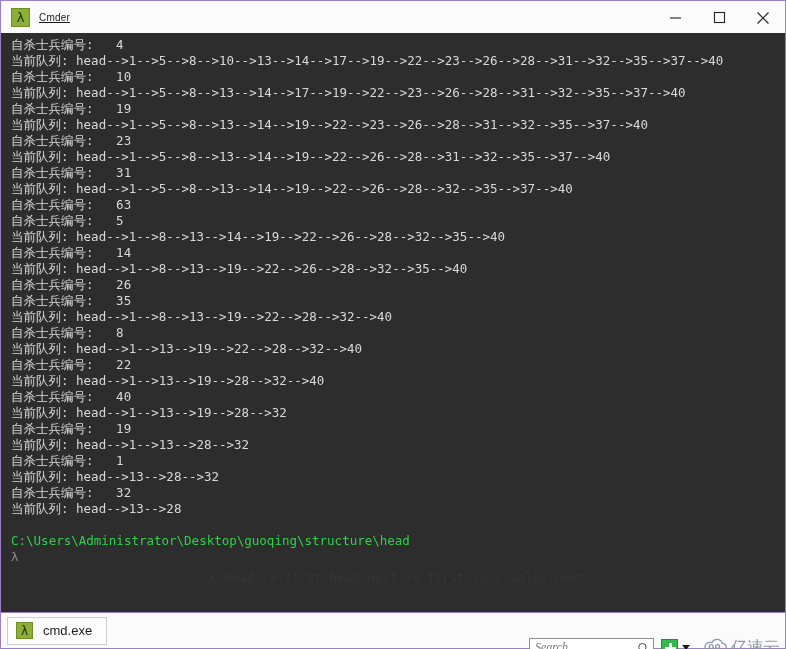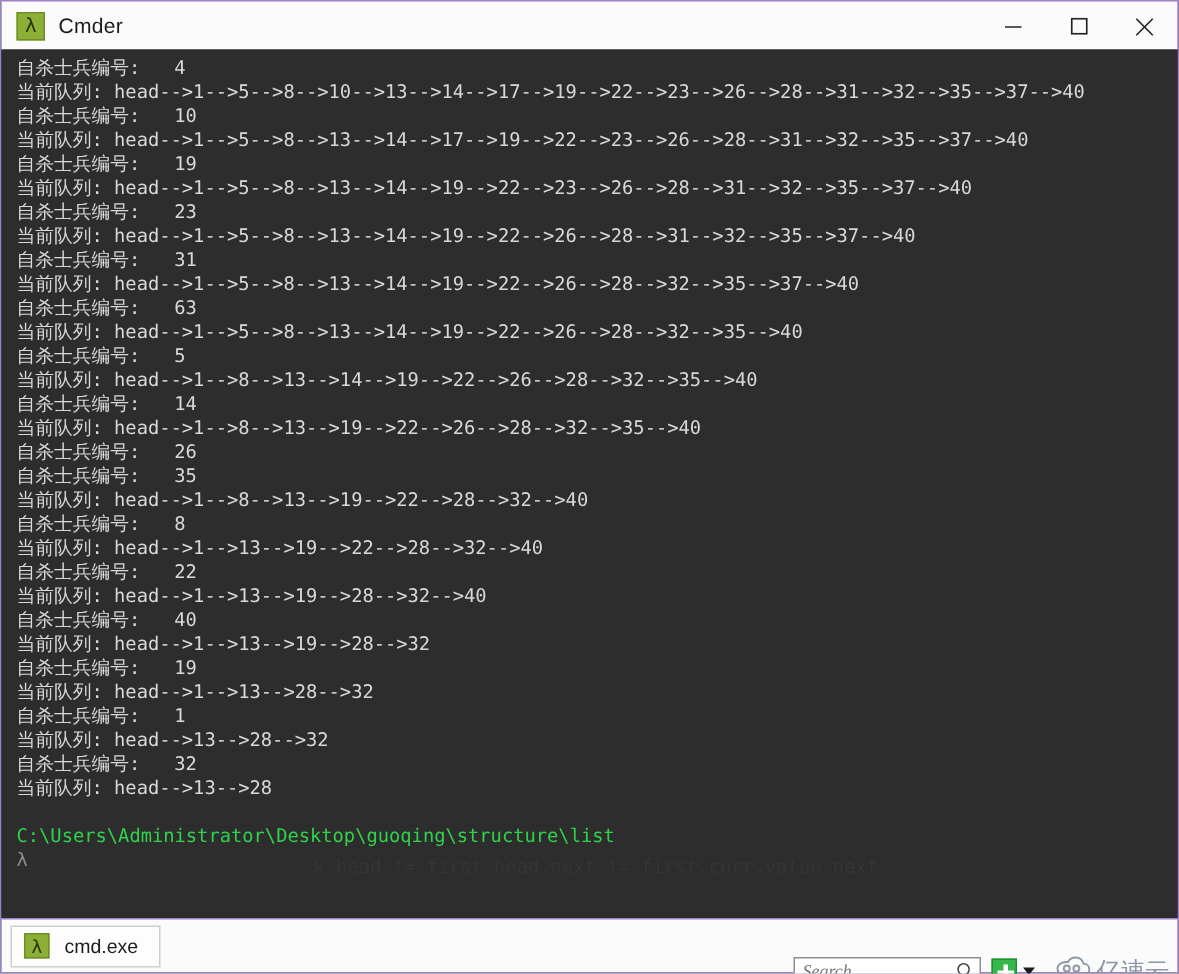--- a/index.html
+++ b/index.html
@@ -49,24 +49,25 @@
     display: flex;
     align-items: center;
     justify-content: center;
     color: #24340a;
     font-size: 13px;
     line-height: 1;
     font-family: "DejaVu Sans", sans-serif;
     margin-right: 9px;
   }
   .app-title {
-    font-size: 14px;
+    font-size: 10px;
     color: #1b1b1b;
     font-family: "Liberation Sans", sans-serif;
     letter-spacing: .2px;
+    text-decoration: underline;
   }
   .win-controls {
     position: absolute;
     right: 0;
     top: 0;
     height: 33px;
     display: flex;
     align-items: stretch;
   }
   .win-btn {
@@ -273,42 +274,41 @@
         <div class="term-line">当前队列: head--&gt;1--&gt;5--&gt;8--&gt;10--&gt;13--&gt;14--&gt;17--&gt;19--&gt;22--&gt;23--&gt;26--&gt;28--&gt;31--&gt;32--&gt;35--&gt;37--&gt;40</div>
         <div class="term-line">自杀士兵编号:   10</div>
         <div class="term-line">当前队列: head--&gt;1--&gt;5--&gt;8--&gt;13--&gt;14--&gt;17--&gt;19--&gt;22--&gt;23--&gt;26--&gt;28--&gt;31--&gt;32--&gt;35--&gt;37--&gt;40</div>
         <div class="term-line">自杀士兵编号:   19</div>
         <div class="term-line">当前队列: head--&gt;1--&gt;5--&gt;8--&gt;13--&gt;14--&gt;19--&gt;22--&gt;23--&gt;26--&gt;28--&gt;31--&gt;32--&gt;35--&gt;37--&gt;40</div>
         <div class="term-line">自杀士兵编号:   23</div>
         <div class="term-line">当前队列: head--&gt;1--&gt;5--&gt;8--&gt;13--&gt;14--&gt;19--&gt;22--&gt;26--&gt;28--&gt;31--&gt;32--&gt;35--&gt;37--&gt;40</div>
         <div class="term-line">自杀士兵编号:   31</div>
         <div class="term-line">当前队列: head--&gt;1--&gt;5--&gt;8--&gt;13--&gt;14--&gt;19--&gt;22--&gt;26--&gt;28--&gt;32--&gt;35--&gt;37--&gt;40</div>
         <div class="term-line">自杀士兵编号:   63</div>
-        <div class="term-line">当前队列: head--&gt;1--&gt;5--&gt;8--&gt;13--&gt;14--&gt;19--&gt;22--&gt;26--&gt;28--&gt;32--&gt;35--&gt;40</div>
         <div class="term-line">自杀士兵编号:   5</div>
         <div class="term-line">当前队列: head--&gt;1--&gt;8--&gt;13--&gt;14--&gt;19--&gt;22--&gt;26--&gt;28--&gt;32--&gt;35--&gt;40</div>
         <div class="term-line">自杀士兵编号:   14</div>
         <div class="term-line">当前队列: head--&gt;1--&gt;8--&gt;13--&gt;19--&gt;22--&gt;26--&gt;28--&gt;32--&gt;35--&gt;40</div>
         <div class="term-line">自杀士兵编号:   26</div>
         <div class="term-line">自杀士兵编号:   35</div>
         <div class="term-line">当前队列: head--&gt;1--&gt;8--&gt;13--&gt;19--&gt;22--&gt;28--&gt;32--&gt;40</div>
         <div class="term-line">自杀士兵编号:   8</div>
         <div class="term-line">当前队列: head--&gt;1--&gt;13--&gt;19--&gt;22--&gt;28--&gt;32--&gt;40</div>
         <div class="term-line">自杀士兵编号:   22</div>
         <div class="term-line">当前队列: head--&gt;1--&gt;13--&gt;19--&gt;28--&gt;32--&gt;40</div>
         <div class="term-line">自杀士兵编号:   40</div>
         <div class="term-line">当前队列: head--&gt;1--&gt;13--&gt;19--&gt;28--&gt;32</div>
         <div class="term-line">自杀士兵编号:   19</div>
         <div class="term-line">当前队列: head--&gt;1--&gt;13--&gt;28--&gt;32</div>
         <div class="term-line">自杀士兵编号:   1</div>
         <div class="term-line">当前队列: head--&gt;13--&gt;28--&gt;32</div>
         <div class="term-line">自杀士兵编号:   32</div>
         <div class="term-line">当前队列: head--&gt;13--&gt;28</div>
         <div class="term-line blank"> </div>
-        <div class="term-line prompt-path">C:\Users\Administrator\Desktop\guoqing\structure\list</div>
+        <div class="term-line prompt-path">C:\Users\Administrator\Desktop\guoqing\structure\head</div>
         <div class="term-line prompt-lambda">λ</div>
       </div>
     <div class="ghost">k.head != first.head.next != first.curr.value.next</div>
   </div>
 
   <div class="statusbar">
 
     <div class="tab">
       <div class="tab-icon">
         <span>λ</span>

